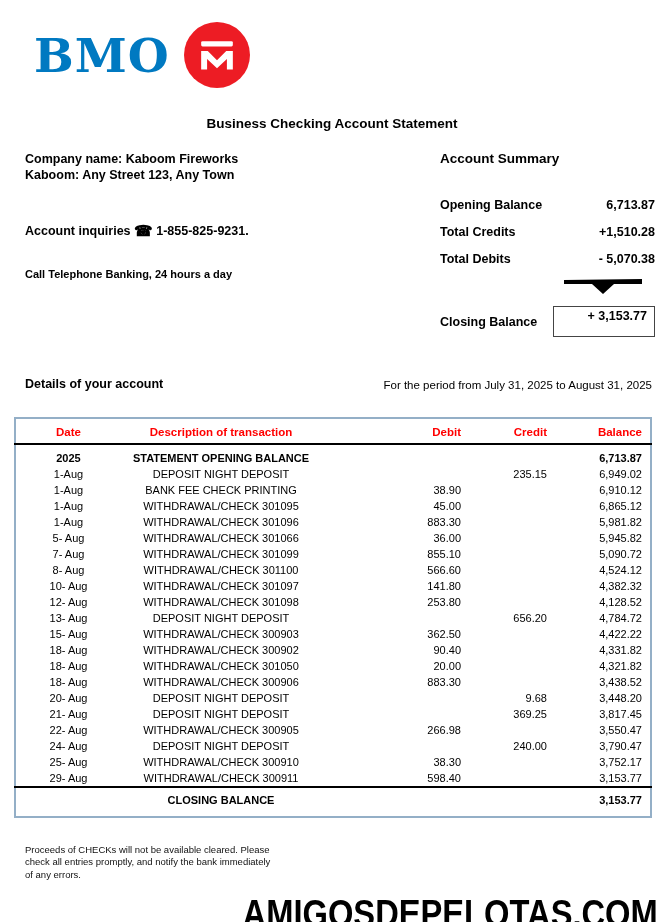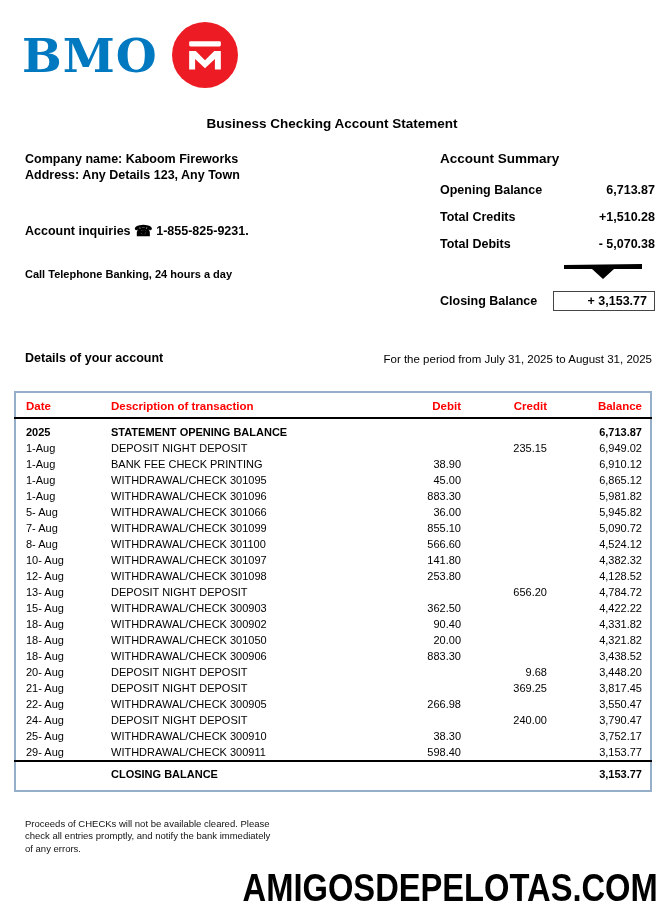--- a/index.html
+++ b/index.html
@@ -1,53 +1,53 @@
 <!DOCTYPE html>
 <html><head>
 <meta charset="utf-8">
 <style>
   * { margin:0; padding:0; box-sizing:border-box; }
   html,body { background:#ffffff; }
   body { font-family:"Liberation Sans", sans-serif; color:#000; }
   .page { width:664px; height:922px; background:#fff; overflow:hidden; position:relative; }
 
   
-  .logo-row { display:flex; align-items:center; gap:14px; padding:22px 0 0 22px; }
+  .logo-row { display:flex; align-items:center; gap:14px; padding:22px 0 0 34px; }
   .logo-text { font-family:"DejaVu Serif", serif; font-weight:bold; font-size:47px; line-height:1; color:#0079c1; letter-spacing:1px; }
   .roundel { width:66px; height:66px; display:block; }
 
   
   .stmt-title { text-align:center; font-size:13.5px; font-weight:bold; margin-top:28px; }
 
   
   .info { display:flex; justify-content:space-between; padding:20px 9px 0 25px; }
   .info-left { width:340px; }
   .company-line, .address-line { font-size:12.5px; font-weight:bold; line-height:1.3; }
   .inquiries { margin-top:38px; font-size:12.5px; font-weight:bold; }
   .phone-icon { font-size:15px; vertical-align:-1px; }
   .telebank { margin-top:28px; font-size:11px; font-weight:bold; }
 
   .summary { width:215px; }
-  .summary-title { font-size:13.5px; font-weight:bold; margin-bottom:17px; }
+  .summary-title { font-size:13.5px; font-weight:bold; margin-bottom:32px; }
   .summary-row { display:flex; justify-content:space-between; font-size:12.5px; font-weight:bold; margin-bottom:13px; }
   .arrow-wrap { text-align:right; padding-right:13px; margin:3px 0 7px; }
   .closing-line { display:flex; justify-content:space-between; align-items:center; font-size:12.5px; font-weight:bold; }
-  .closing-box { border:1px solid #444; padding:2px 7px 2px 7px; min-width:102px; text-align:right; font-size:12.5px; font-weight:bold; }
+  .closing-box { border:1px solid #444; padding:2px 7px 13px 7px; min-width:102px; text-align:right; font-size:12.5px; font-weight:bold; }
 
   
   .details-row { display:flex; justify-content:space-between; align-items:flex-end; padding:0 12px 0 25px; margin-top:40px; }
   .details-heading { font-size:12.5px; font-weight:bold; }
   .period-text { font-size:11.5px; }
 
   
   .txn-table { margin:26px 0 0 14px; width:636px; border-collapse:collapse; border:2px solid #94afc7; table-layout:fixed; }
   .txn-table th { font-size:11.5px; font-weight:bold; padding:7px 0 5px 0; border-bottom:2px solid #000; }
   .txn-table td { font-size:11px; line-height:16px; padding:0; overflow:hidden; white-space:nowrap; }
   .col-w-date { width:96px; } .col-w-desc { width:220px; } .col-w-debit { width:130px; } .col-w-credit { width:86px; } .col-w-balance { width:104px; }
-  .al { text-align:left; } .ar { text-align:right; }
+  .al { text-align:center; } .ar { text-align:right; }
   .pl { padding-left:10px !important; } .pr { padding-right:8px !important; }
   tbody tr:first-child td { padding-top:5px; }
   .bold-row td { font-weight:bold; }
   .closing-trow td { border-top:2px solid #000; font-weight:bold; padding-top:4px; padding-bottom:8px; }
 
   
   .disclaimer { margin:26px 0 0 25px; width:255px; font-size:9.5px; line-height:1.3; color:#111; }
   .watermark-row { text-align:right; padding-right:6px; margin-top:12px; }
   .watermark { display:inline-block; font-size:38px; font-weight:bold; color:#000; letter-spacing:0px; transform:scaleX(0.86); transform-origin:100% 50%; white-space:nowrap; }
 </style>
@@ -63,21 +63,21 @@
       <rect x="26" y="29" width="48" height="8" rx="2" fill="#ffffff"></rect>
       <path d="M26,72 L26,44 L36,44 L50,58 L64,44 L74,44 L74,72 L65,72 L65,56 L50,70 L35,56 L35,72 Z" fill="#ffffff"></path>
     </svg>
   </div>
 
   <div class="stmt-title">Business Checking Account Statement</div>
 
   <div class="info">
     <div class="info-left">
       <div class="company-line">Company name: Kaboom Fireworks</div>
-      <div class="address-line">Address: Any Details 123, Any Town</div>
+      <div class="address-line">Kaboom: Any Street 123, Any Town</div>
       <div class="inquiries">
         <span>Account inquiries</span>
         <span class="phone-icon">☎</span>
         <span>1-855-825-9231.</span>
       </div>
       <div class="telebank">Call Telephone Banking, 24 hours a day</div>
     </div>
 
     <div class="summary">
       <div class="summary-title">Account Summary</div>

